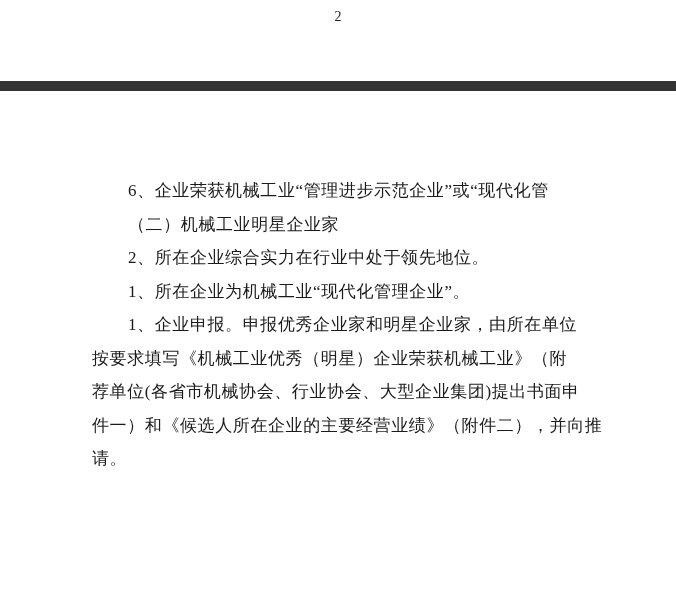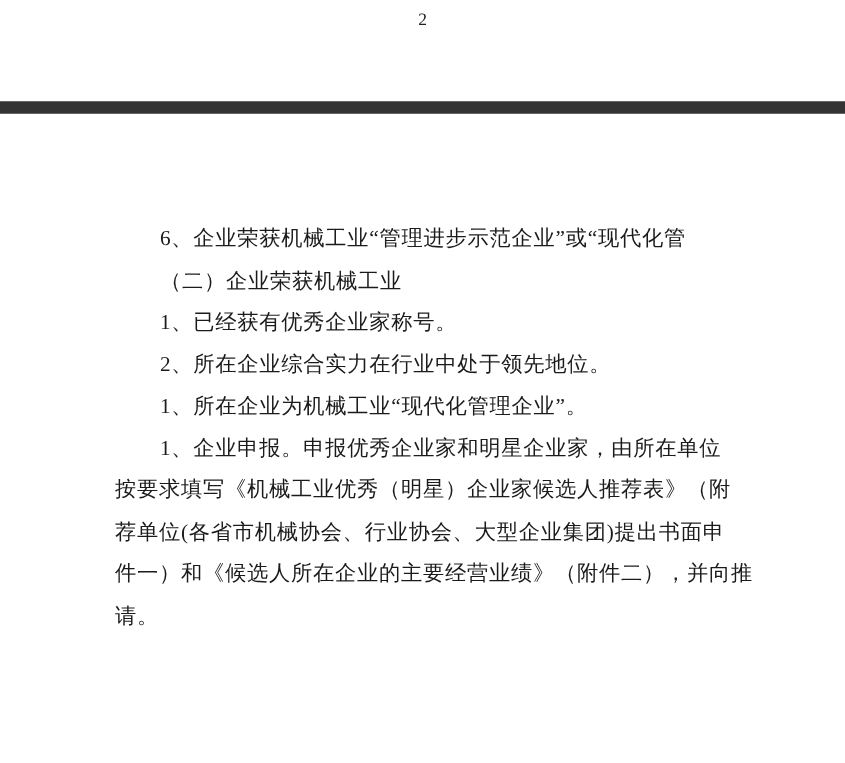--- a/index.html
+++ b/index.html
@@ -54,23 +54,22 @@
 </head>
 <body>
 
 <div class="page">
   <div class="page-number">2</div>
 
   <div class="separator-bar"></div>
 
   <div class="body-text">
       <div class="line indent">6、企业荣获机械工业“管理进步示范企业”或“现代化管</div>
-      <div class="line indent">（二）企业荣获机械工业</div>
-      <div class="line indent">1、已经获有优秀企业家称号。</div>
+      <div class="line indent">（二）机械工业明星企业家</div>
       <div class="line indent">2、所在企业综合实力在行业中处于领先地位。</div>
       <div class="line indent">1、所在企业为机械工业“现代化管理企业”。</div>
       <div class="line indent">1、企业申报。申报优秀企业家和明星企业家，由所在单位</div>
-      <div class="line">按要求填写《机械工业优秀（明星）企业家候选人推荐表》（附</div>
+      <div class="line">按要求填写《机械工业优秀（明星）企业荣获机械工业》（附</div>
       <div class="line">荐单位(各省市机械协会、行业协会、大型企业集团)提出书面申</div>
       <div class="line">件一）和《候选人所在企业的主要经营业绩》（附件二），并向推</div>
       <div class="line">请。</div>
     </div>
 </div>
 
 </body></html>

